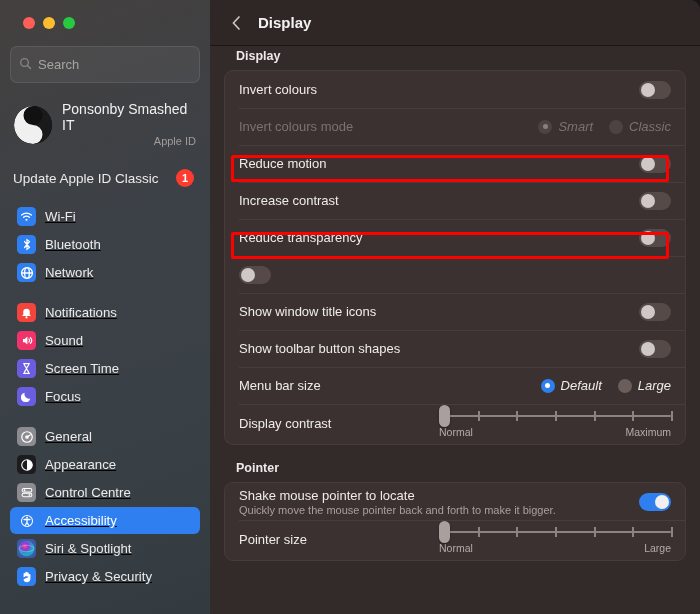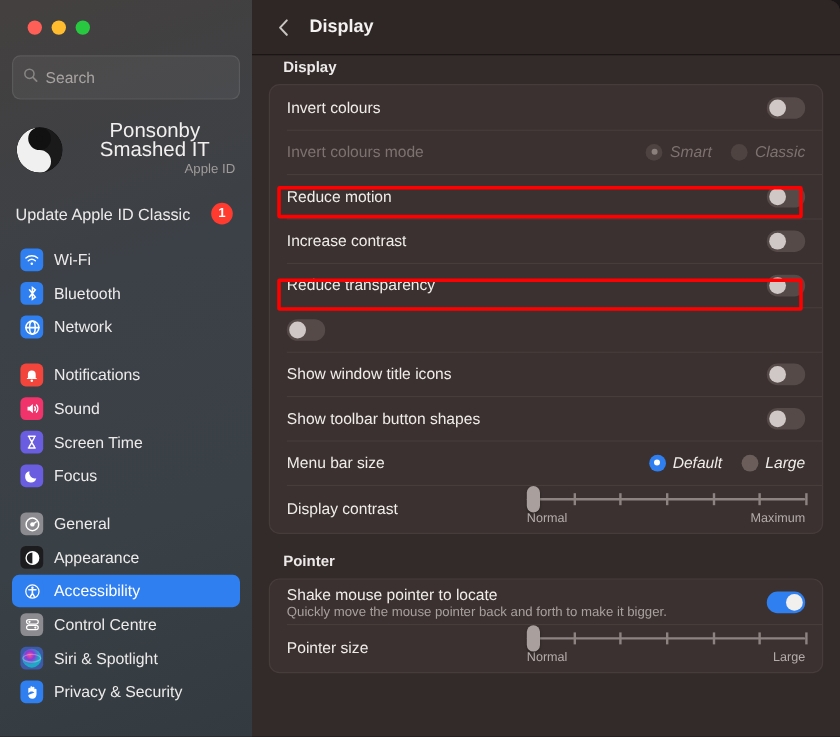--- a/index.html
+++ b/index.html
@@ -54,21 +54,21 @@
     margin-top: 14px;
     padding: 4px 4px;
     border-radius: 6px;
   }
   .avatar {
     width: 38px; height: 38px; border-radius: 50%;
     flex: 0 0 38px;
     overflow: hidden;
     background: #111;
   }
-  .acct-name { color: #f2f0ef; font-size: 17px; line-height: 16px; text-align: center; }
+  .acct-name { color: #f2f0ef; font-size: 14px; line-height: 16px; }
   .acct-sub { color: #a09c9a; font-size: 11px; line-height: 14px; margin-top: 1px; text-align: right; }
 
   .update-row {
     display: flex;
     align-items: center;
     justify-content: space-between;
     margin-top: 14px;
     padding: 3px 6px 3px 3px;
     border-radius: 6px;
   }
@@ -76,21 +76,21 @@
   .badge {
     width: 18px; height: 18px;
     border-radius: 50%;
     background: #ff3b30;
     color: #fff;
     font-size: 11px;
     font-weight: bold;
     display: flex; align-items: center; justify-content: center;
   }
 
-  .nav-group { margin-top: 13px; }
+  .nav-group { margin-top: 13px; text-decoration: underline; }
   .nav-group.gap { margin-top: 13px; }
   .nav-item {
     display: flex;
     align-items: center;
     gap: 9px;
     height: 27px;
     padding: 0 7px;
     border-radius: 6px;
     margin-bottom: 1px;
   }
@@ -386,40 +386,40 @@
           </div>
           <div class="nav-item">
             <span class="nav-icon" style="background: rgb(28, 28, 30);">
               <svg width="14" height="14" viewBox="0 0 16 16">
                 <circle cx="8" cy="8" r="6" fill="none" stroke="#fff" stroke-width="1.3"></circle>
                 <path d="M8 2a6 6 0 0 1 0 12z" fill="#fff"></path>
               </svg>
             </span>
             <span class="nav-label">Appearance</span>
           </div>
+          <div class="nav-item">
+            <span class="nav-icon" style="background: rgb(139, 139, 144);">
+              <svg width="14" height="13" viewBox="0 0 16 16">
+                <rect x="2" y="3" width="12" height="4.4" rx="2.2" fill="none" stroke="#fff" stroke-width="1.3"></rect>
+                <circle cx="5" cy="5.2" r="1.15" fill="#fff"></circle>
+                <rect x="2" y="8.8" width="12" height="4.4" rx="2.2" fill="none" stroke="#fff" stroke-width="1.3"></rect>
+                <circle cx="11" cy="11" r="1.15" fill="#fff"></circle>
+              </svg>
+            </span>
+            <span class="nav-label">Control Centre</span>
+          </div>
           <div class="nav-item selected">
             <span class="nav-icon" style="background: rgb(47, 127, 240);">
               <svg width="14" height="14" viewBox="0 0 16 16">
                 <circle cx="8" cy="8" r="6.3" fill="none" stroke="#fff" stroke-width="1.2"></circle>
                 <circle cx="8" cy="4.3" r="1.15" fill="#fff"></circle>
                 <path d="M4.6 6.3h6.8M8 6.6v3.1M8 9.7L6.2 12.6M8 9.7L9.8 12.6" fill="none" stroke="#fff" stroke-width="1.5" stroke-linecap="round"></path>
               </svg>
             </span>
             <span class="nav-label">Accessibility</span>
-          </div>
-          <div class="nav-item">
-            <span class="nav-icon" style="background: rgb(139, 139, 144);">
-              <svg width="14" height="13" viewBox="0 0 16 16">
-                <rect x="2" y="3" width="12" height="4.4" rx="2.2" fill="none" stroke="#fff" stroke-width="1.3"></rect>
-                <circle cx="5" cy="5.2" r="1.15" fill="#fff"></circle>
-                <rect x="2" y="8.8" width="12" height="4.4" rx="2.2" fill="none" stroke="#fff" stroke-width="1.3"></rect>
-                <circle cx="11" cy="11" r="1.15" fill="#fff"></circle>
-              </svg>
-            </span>
-            <span class="nav-label">Control Centre</span>
           </div>
           <div class="nav-item">
             <span class="nav-icon" style="background: rgb(61, 90, 168);">
               <svg width="17" height="17" viewBox="0 0 16 16">
                 <defs>
                   <radialGradient id="sg" cx="40%" cy="35%">
                     <stop offset="0%" stop-color="#ff4d8d"></stop>
                     <stop offset="45%" stop-color="#8b3ad8"></stop>
                     <stop offset="100%" stop-color="#1ea8c6"></stop>
                   </radialGradient>

